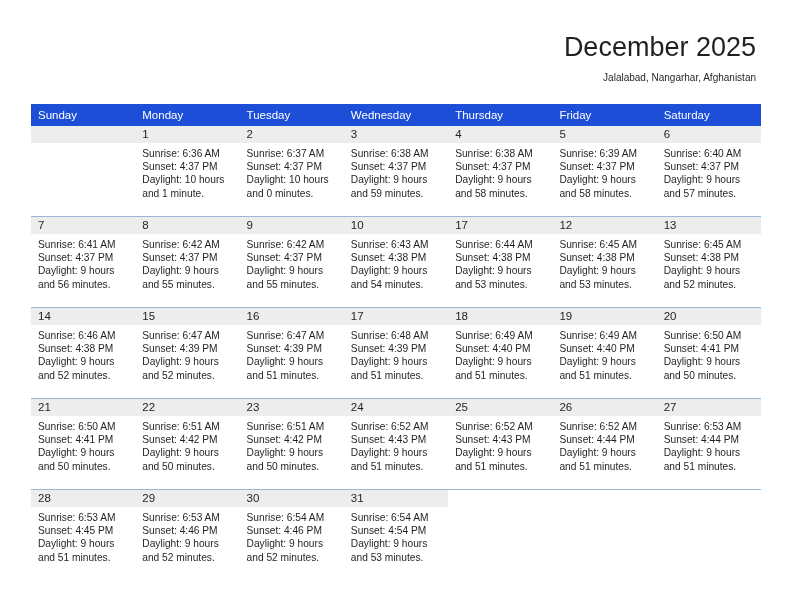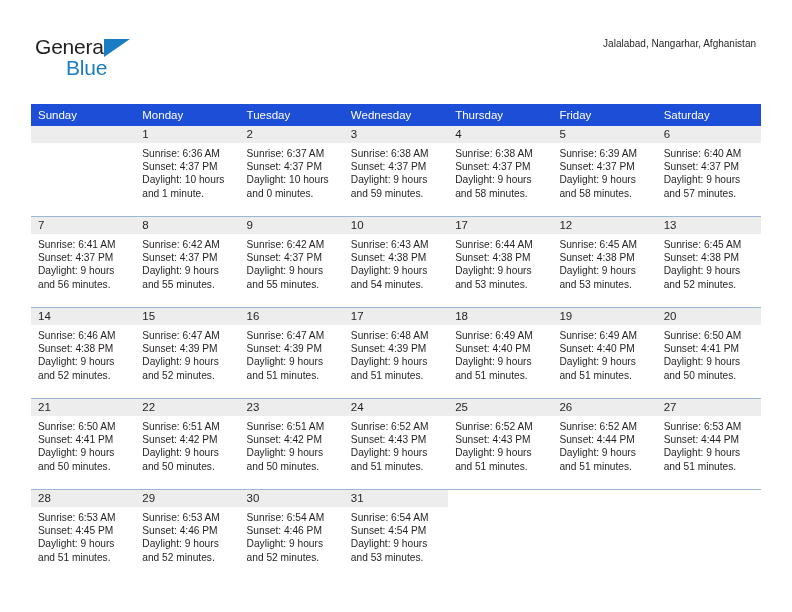--- a/index.html
+++ b/index.html
@@ -146,27 +146,23 @@
     white-space: nowrap;
   }
 </style>
 </head>
 <body>
 
 <div class="page">
 
   <div class="top">
 
-    <div class="logo">
-      <span class="logo-general">General</span>
-      <span class="logo-tri"></span>
-      <span class="logo-blue">Blue</span>
-    </div>
 
     <div class="title-wrap">
+      <div class="cal-title">December 2025</div>
       <div class="cal-sub">Jalalabad, Nangarhar, Afghanistan</div>
     </div>
 
   </div>
 
   <table class="cal">
     <thead>
       <tr>
         <th>Sunday</th>
         <th>Monday</th>

